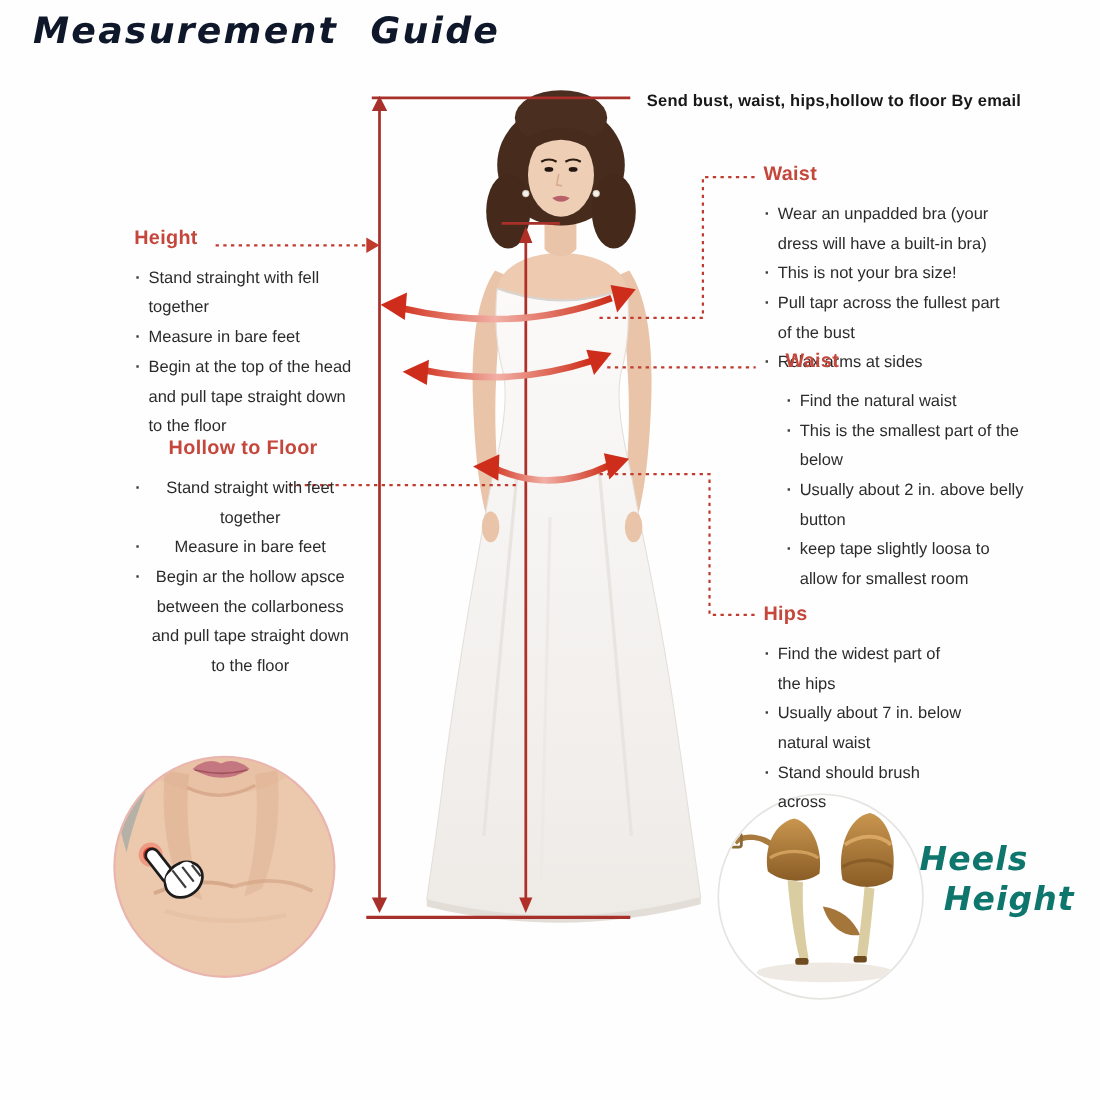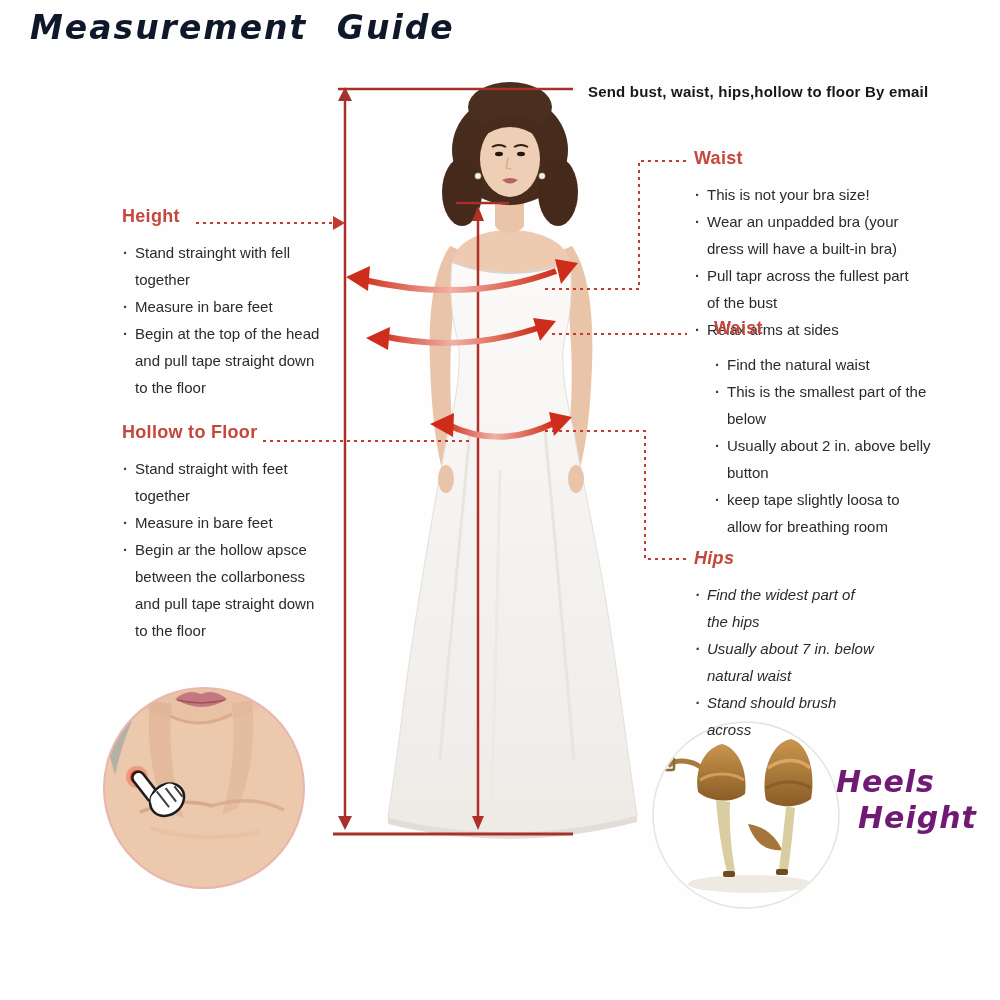--- a/index.html
+++ b/index.html
@@ -18,28 +18,28 @@
     font-size:15px;font-weight:700;color:#171717;letter-spacing:.2px;text-align:center;
   }
   .sec{position:absolute;}
   .sec h2{
     margin:0 0 12px 0;font-size:18px;font-weight:700;color:#c5473c;letter-spacing:.3px;
   }
   .sec ul{list-style:none;margin:0;padding:0;font-size:15px;line-height:27px;}
   .sec li{position:relative;padding-left:13px;}
   .sec li::before{content:"·";position:absolute;left:1px;top:0;font-weight:700;color:#3a3a3a;}
   #sec-height{left:122px;top:206px;width:198px;}
-  #sec-hollow{left:122px;top:422px;width:198px;}
+  #sec-hollow{left:122px;top:397px;width:198px;text-align:center;}
   #sec-bust{left:694px;top:148px;width:215px;}
   #sec-waist{left:714px;top:318px;width:220px;}
-  #sec-hips{left:694px;top:548px;width:185px;font-style:italic;}
+  #sec-hips{left:694px;top:548px;width:185px;}
   .heels-label{
     position:absolute;left:836px;top:764px;
     font-family:"DejaVu Sans",sans-serif;font-style:italic;font-weight:700;
-    font-size:30px;color:#701a75;line-height:36px;letter-spacing:1px;
+    font-size:30px;color:#0f766e;line-height:36px;letter-spacing:1px;
   }
   .heels-label .l2{margin-left:22px;}
 </style>
 </head>
 <body>
 
 <div class="canvas">
 
   <svg class="art" viewBox="0 0 1000 1000" aria-hidden="true">
     <defs>
@@ -197,34 +197,34 @@
     <ul>
       <li>Stand straight with feet together</li>
       <li>Measure in bare feet</li>
       <li>Begin ar the hollow apsce between the collarboness and pull tape straight down to the floor</li>
     </ul>
   </section>
 
   <section class="sec" id="sec-bust">
     <h2>Waist</h2>
     <ul>
+      <li>Wear an unpadded bra (your dress will have a built-in bra)</li>
       <li>This is not your bra size!</li>
-      <li>Wear an unpadded bra (your dress will have a built-in bra)</li>
       <li>Pull tapr across the fullest part of the bust</li>
       <li>Relax arms at sides</li>
     </ul>
   </section>
 
   <section class="sec" id="sec-waist">
     <h2>Waist</h2>
     <ul>
       <li>Find the natural waist</li>
       <li>This is the smallest part of the below</li>
       <li>Usually about 2 in. above belly button</li>
-      <li>keep tape slightly loosa to allow for breathing room</li>
+      <li>keep tape slightly loosa to allow for smallest room</li>
     </ul>
   </section>
 
   <section class="sec" id="sec-hips">
     <h2>Hips</h2>
     <ul>
       <li>Find the widest part of the hips</li>
       <li>Usually about 7 in. below natural waist</li>
       <li>Stand should brush across</li>
     </ul>

